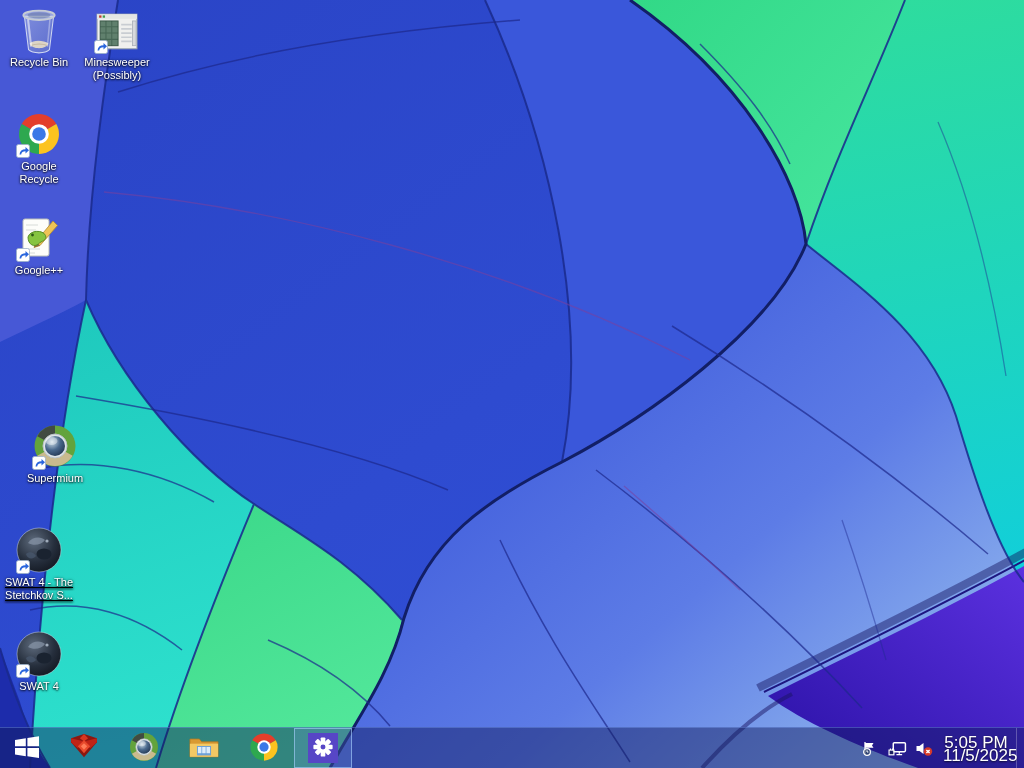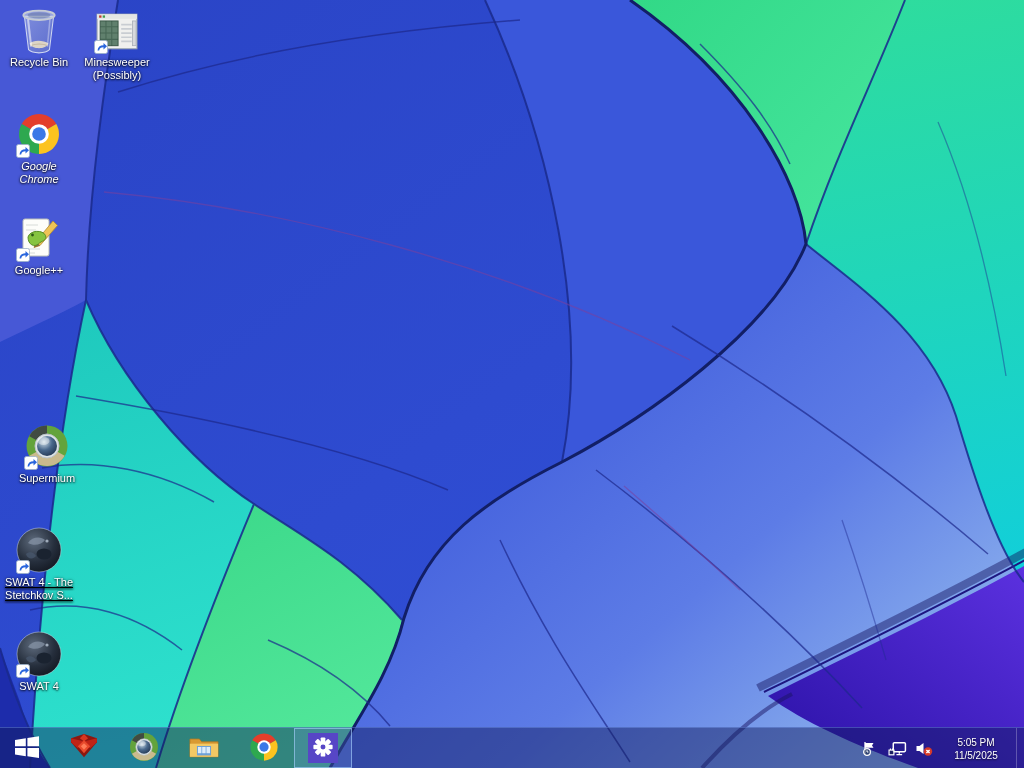--- a/index.html
+++ b/index.html
@@ -24,21 +24,21 @@
           background:transparent;border:none;padding:0;cursor:pointer;}
   .tb-app{width:60px;height:40px;display:flex;align-items:center;justify-content:center;
           background:transparent;border:none;padding:0;cursor:pointer;}
   .tb-app.active{width:58px;background:rgba(140,180,255,.18);
                  border:1px solid rgba(170,210,255,.6);box-sizing:border-box;}
   .settings-tile{width:30px;height:30px;background:#5746c6;display:flex;
                  align-items:center;justify-content:center;}
   #tray{position:absolute;right:0;top:0;height:41px;display:flex;align-items:center;gap:7px;
         padding-right:2px;}
   .tray-ico{width:20px;height:18px;display:flex;align-items:center;justify-content:center;}
-  #clock{width:66px;text-align:center;color:#fff;font-size:10px;line-height:13px;
+  #clock{width:66px;text-align:center;color:#fff;font-size:17px;line-height:13px;
          text-shadow:0 1px 2px rgba(0,0,0,.7);margin-left:2px;}
   #show-desktop{width:5px;height:41px;border-left:1px solid rgba(255,255,255,.25);}
 </style>
 </head>
 <body>
 
 <div id="screen">
 
   <svg id="wallpaper" viewBox="0 0 1024 768" preserveAspectRatio="none">
     <defs>
@@ -172,39 +172,39 @@
           <rect x="0.5" y="0.5" width="13" height="13" rx="2" fill="#fff" stroke="#9ab0c8" stroke-width=".8"></rect>
           <path d="M3.5,10.5 C3.8,7 6,5.2 9.5,5.2 L9.5,3 L13,6.2 L9.5,9.4 L9.5,7.2 C7,7.2 5.5,8.3 5.2,10.5 Z" fill="#2a66dd"></path>
         </svg></span>
     </div>
     <div class="lbl">
       <span>Minesweeper</span>
         <span>(Possibly)</span>
     </div>
   </div>
 
-  <div class="dicon" style="left:0px;top:110px;font-style:italic;">
+  <div class="dicon" style="left:0px;top:110px;">
     <div class="art">
       <span>
       <svg class="main" width="44" height="44" viewBox="0 0 44 44">
         <path d="M22,22 L4.7,12 A20,20 0 0 1 39.3,12 Z" fill="#e33e2b"></path>
         <path d="M22,22 L4.7,12 A20,20 0 0 0 22,42 Z" fill="#2ea84f"></path>
         <path d="M22,22 L22,42 A20,20 0 0 0 39.3,12 Z" fill="#fcc31f"></path>
         <circle cx="22" cy="22" r="9.8" fill="#fff"></circle>
         <circle cx="22" cy="22" r="6.8" fill="#3b78e7"></circle>
       </svg></span>
       <span class="sc">
         <svg width="14" height="14" viewBox="0 0 14 14">
           <rect x="0.5" y="0.5" width="13" height="13" rx="2" fill="#fff" stroke="#9ab0c8" stroke-width=".8"></rect>
           <path d="M3.5,10.5 C3.8,7 6,5.2 9.5,5.2 L9.5,3 L13,6.2 L9.5,9.4 L9.5,7.2 C7,7.2 5.5,8.3 5.2,10.5 Z" fill="#2a66dd"></path>
         </svg></span>
     </div>
     <div class="lbl">
       <span>Google</span>
-        <span>Chrome</span>
+        <span>Recycle</span>
     </div>
   </div>
 
   <div class="dicon" style="left:0px;top:214px;">
     <div class="art">
       <span>
       <svg class="main" width="44" height="44" viewBox="0 0 44 44">
         <rect x="6" y="3" width="26" height="37" rx="2" fill="#fdfdfa" stroke="#b9bdb9"></rect>
         <path d="M9,9 h12 M9,14 h10 M9,33 h14 M9,37 h9" stroke="#d8dcd8" stroke-width="1.2"></path>
         <path d="M36,5 L40.5,9.5 L23,29.5 L17,31.5 L19,25.5 Z" fill="#eec357" stroke="#b08a30" stroke-width=".8"></path>
@@ -218,21 +218,21 @@
           <path d="M3.5,10.5 C3.8,7 6,5.2 9.5,5.2 L9.5,3 L13,6.2 L9.5,9.4 L9.5,7.2 C7,7.2 5.5,8.3 5.2,10.5 Z" fill="#2a66dd"></path>
         </svg></span>
     </div>
     <div class="lbl">
       <span>Google++</span>
         <span></span>
     </div>
   </div>
 
 
-  <div class="dicon" style="left:8px;top:422px;">
+  <div class="dicon" style="left:16px;top:422px;">
     <div class="art">
       <span>
       <svg class="main" width="44" height="44" viewBox="0 0 44 44">
         <defs>
               <radialGradient id="supG" cx=".35" cy=".3" r=".9">
           <stop offset="0" stop-color="#cfe0ea"></stop>
                 <stop offset=".45" stop-color="#49688c"></stop>
                 <stop offset="1" stop-color="#16263f"></stop>
         </radialGradient>
             </defs>

